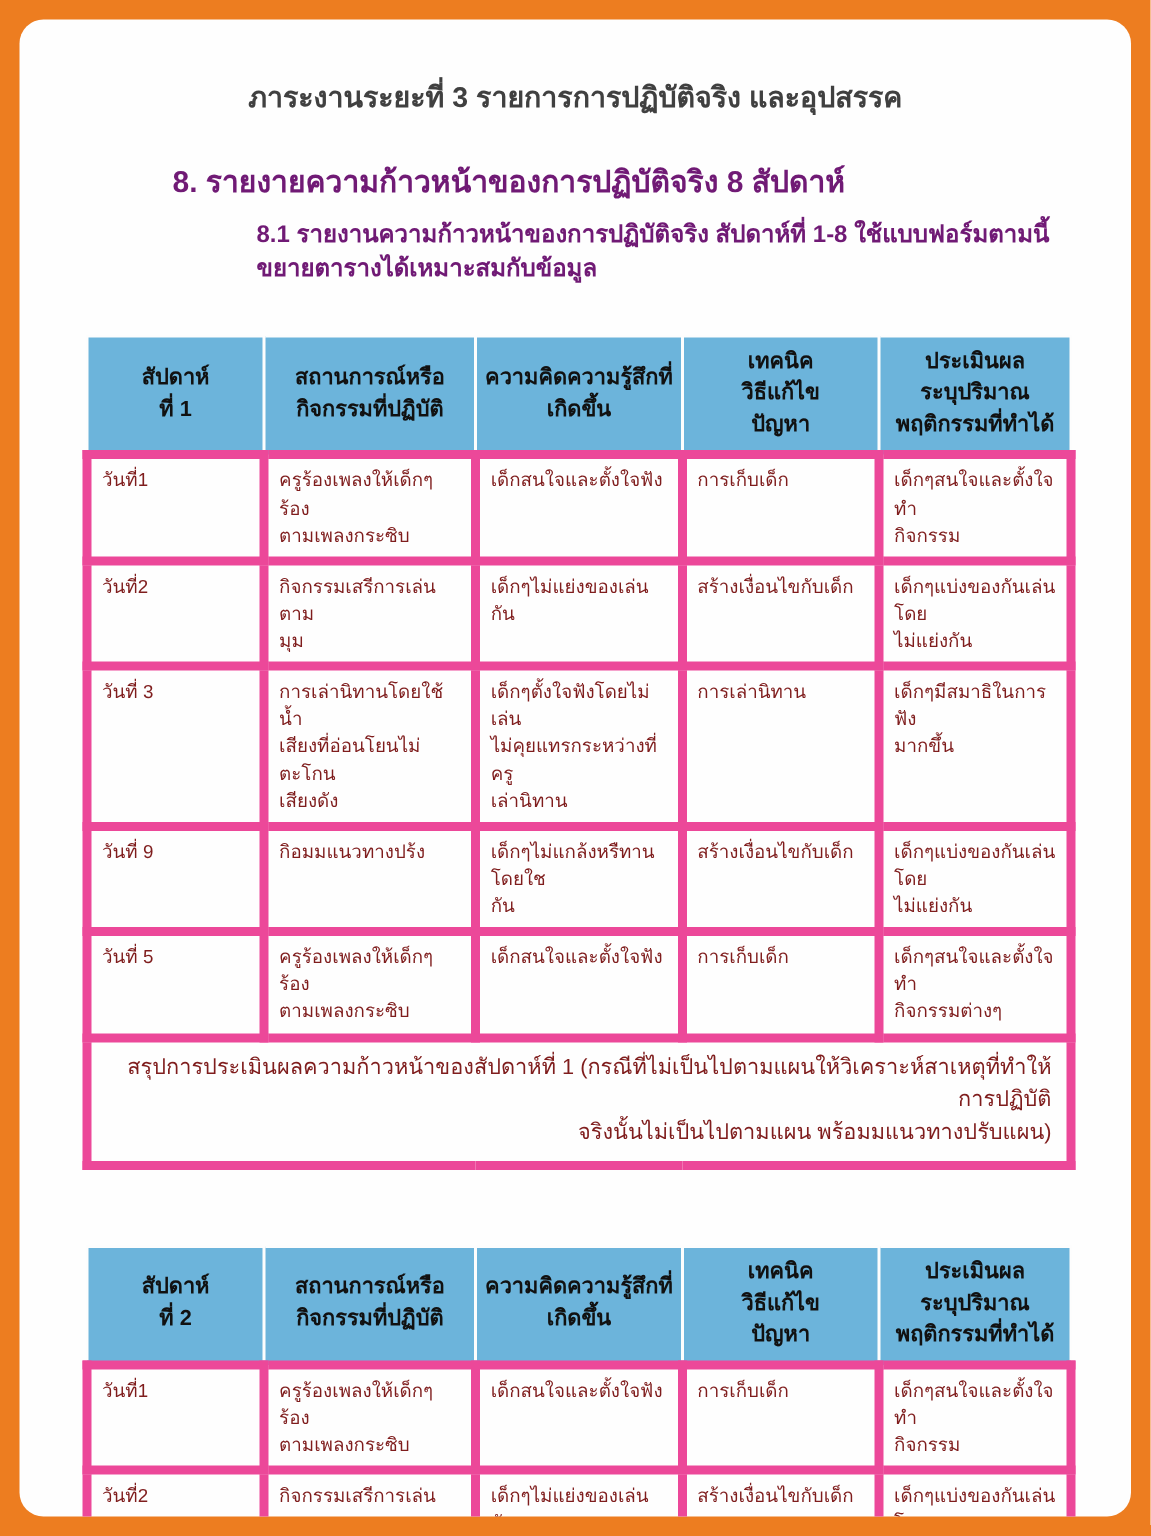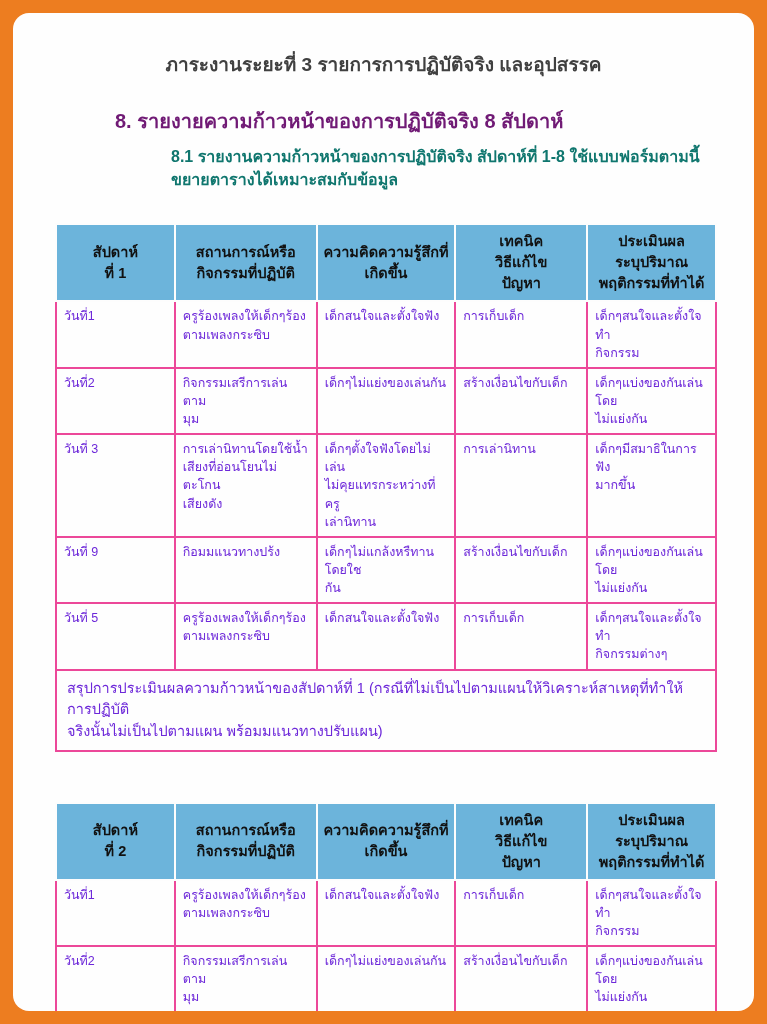--- a/index.html
+++ b/index.html
@@ -23,21 +23,21 @@
     font-size:19px;
     margin:14px 0 0 0;
   }
   .heading{
     color:#701a75;
     font-weight:bold;
     font-size:20px;
     margin:26px 0 0 74px;
   }
   .subheading{
-    color:#0f766e;
+    color:#701a75;
     font-weight:bold;
     font-size:16px;
     line-height:1.45;
     margin:8px 0 0 130px;
     white-space:pre-line;
   }
   table.wk{
     border-collapse:collapse;
     width:662px;
     margin:32px 0 0 14px;
@@ -55,32 +55,33 @@
     font-weight:bold;
     font-size:14.5px;
     line-height:1.45;
     text-align:center;
     vertical-align:middle;
     padding:6px 4px;
     border:2px solid #FDFDFD;
     white-space:pre-line;
   }
   table.wk td{
-    border:2px solid #ec4899;
-    color:#6d28d9;
+    border:6px solid #ec4899;
+    color:#7f1d1d;
     font-size:12.5px;
     line-height:1.45;
     vertical-align:top;
     padding:5px 7px;
     white-space:pre-line;
   }
   table.wk td.summary{
     font-size:14.5px;
     padding:7px 10px;
     line-height:1.5;
+    text-align:right;
   }
 </style>
 </head>
 <body>
 
 <div class="page">
   <div class="doc">
 
     <div class="title">ภาระงานระยะที่ 3 รายการการปฏิบัติจริง และอุปสรรค</div>
     <div class="heading">8. รายงายความก้าวหน้าของการปฏิบัติจริง 8 สัปดาห์</div>

